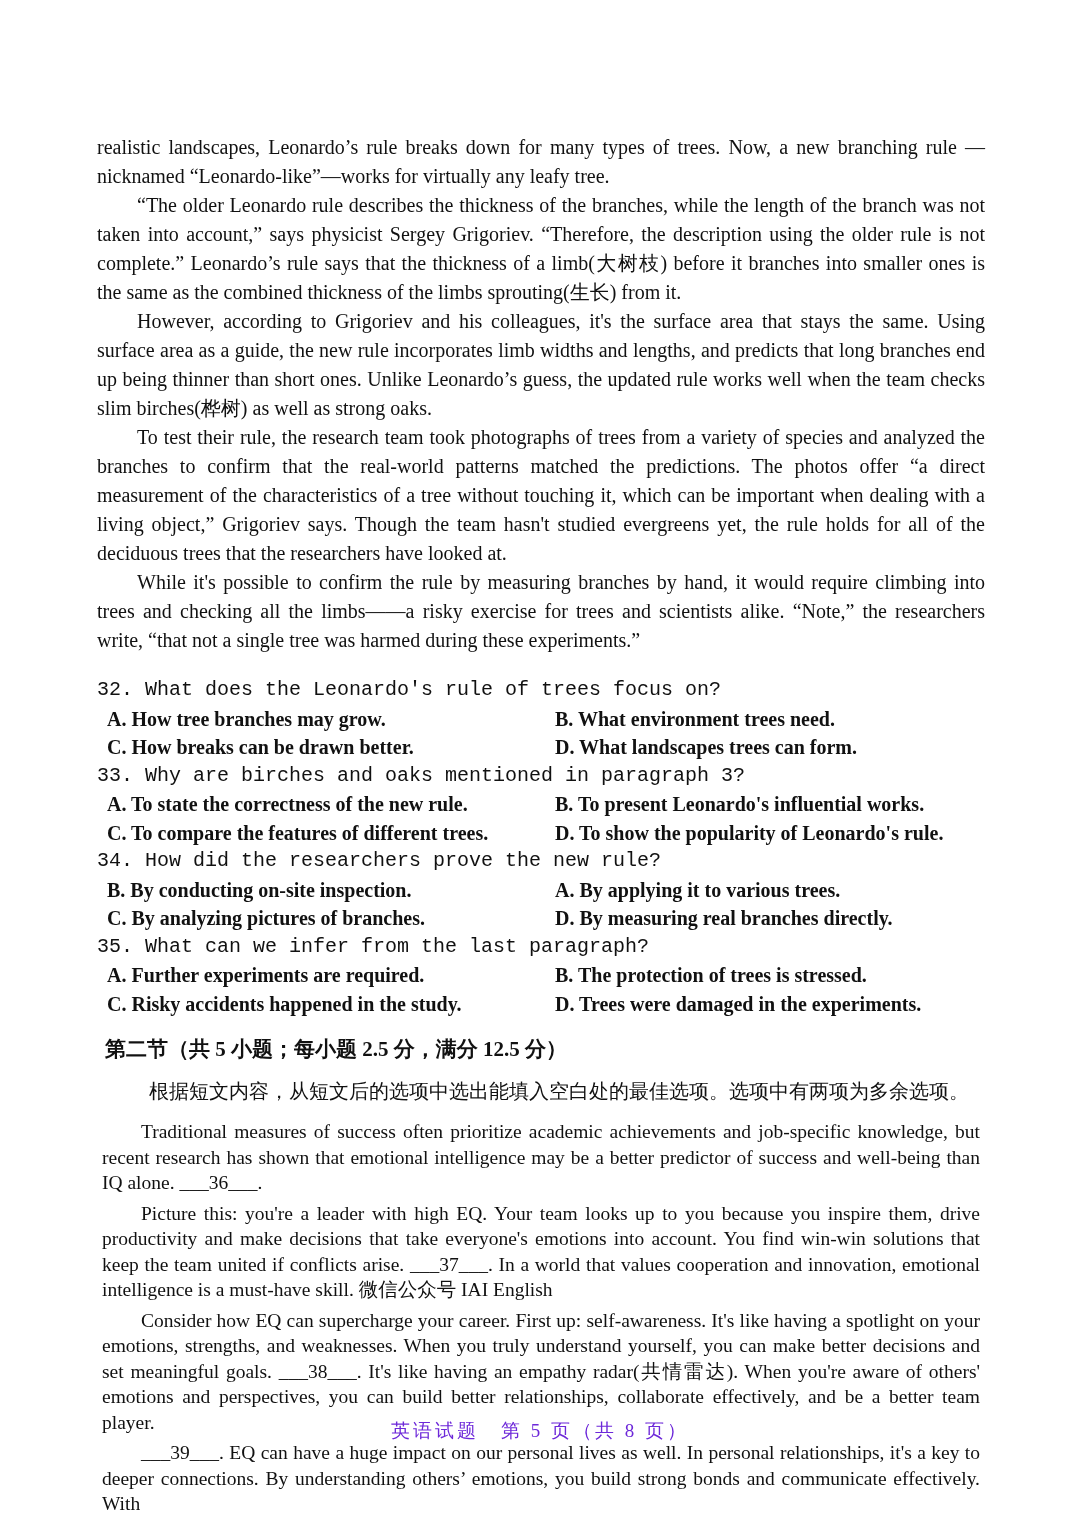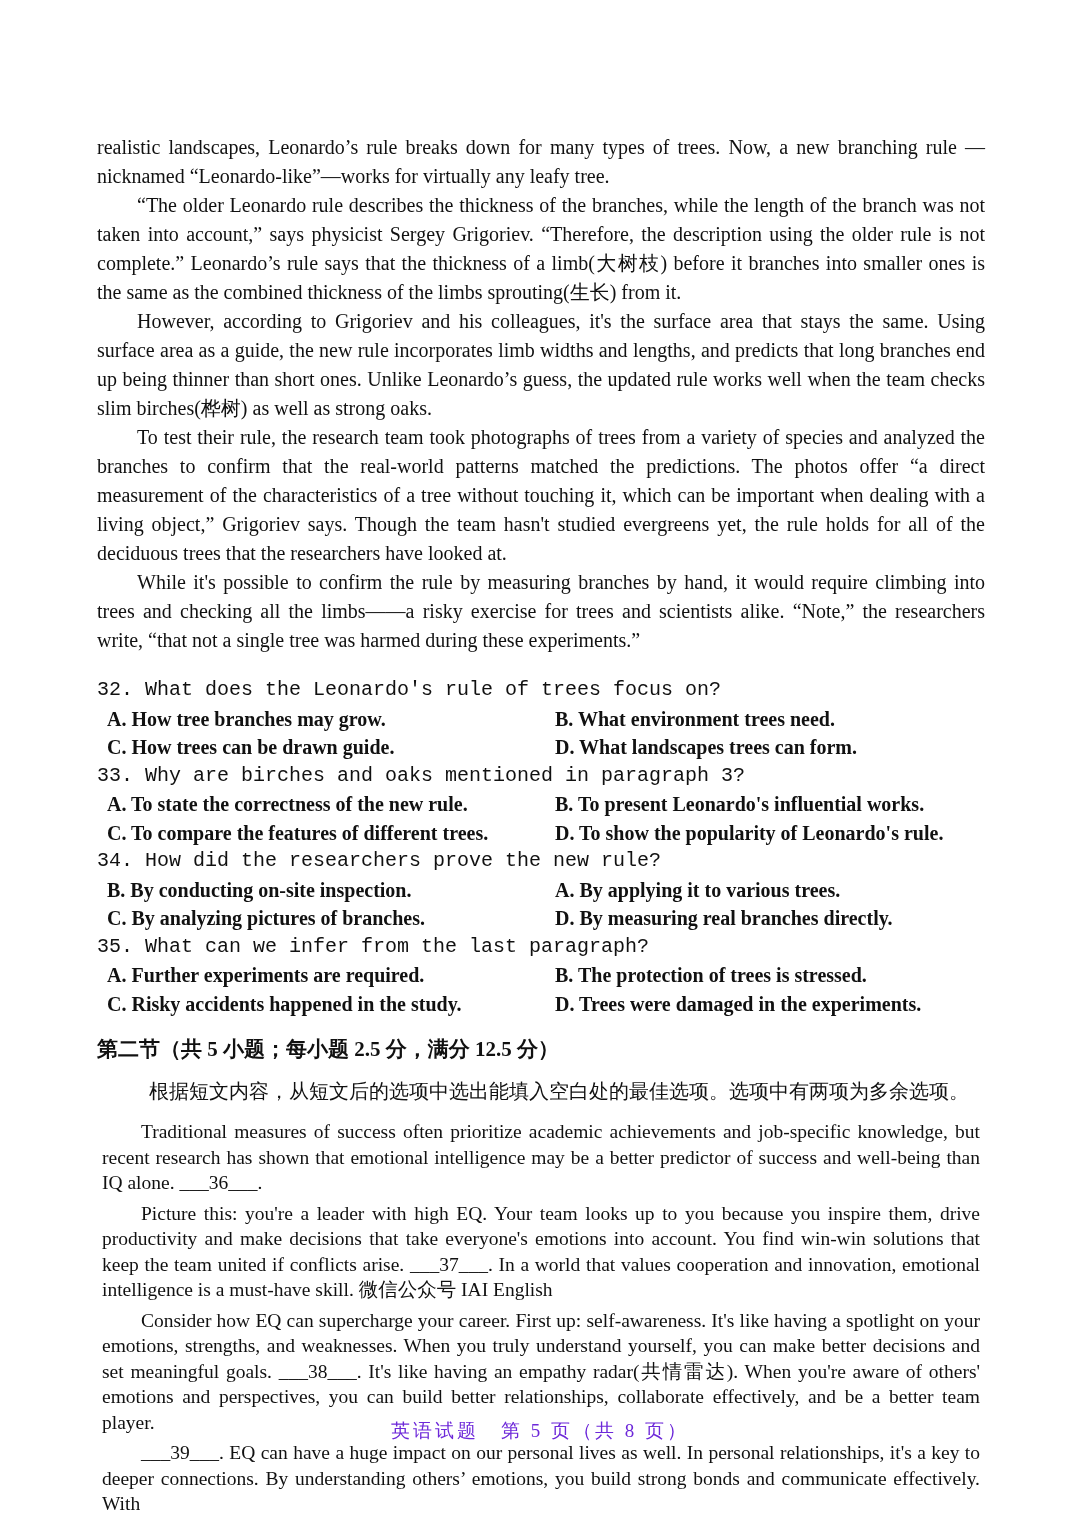--- a/index.html
+++ b/index.html
@@ -53,21 +53,21 @@
   }
   .opt {
     white-space: nowrap;
     overflow: hidden;
   }
   
   .section2 {
     margin-top: 16px;
   }
   .s2-heading {
-    margin: 0;
+    margin: 8px;
     font-size: 21px;
     font-weight: bold;
     line-height: 30px;
   }
   .instruction {
     margin: 14px;
     font-size: 20px;
     line-height: 27px;
     text-indent: 38px;
   }
@@ -104,21 +104,21 @@
     <p class="indent">While it's possible to confirm the rule by measuring branches by hand, it would require climbing into trees and checking all the limbs——a risky exercise for trees and scientists alike. “Note,” the researchers write, “that not a single tree was harmed during these experiments.”</p>
   </section>
 
   <section class="questions">
 
     <div class="question">
       <div class="q-stem">32. What does the Leonardo's rule of trees focus on?</div>
       <div class="opts">
         <span class="opt">A. How tree branches may grow.</span>
         <span class="opt">B. What environment trees need.</span>
-        <span class="opt">C. How trees can be drawn guide.</span>
+        <span class="opt">C. How breaks can be drawn better.</span>
         <span class="opt">D. What landscapes trees can form.</span>
       </div>
     </div>
 
     <div class="question">
       <div class="q-stem">33. Why are birches and oaks mentioned in paragraph 3?</div>
       <div class="opts">
         <span class="opt">A. To state the correctness of the new rule.</span>
         <span class="opt">B. To present Leonardo's influential works.</span>
         <span class="opt">C. To compare the features of different trees.</span>

